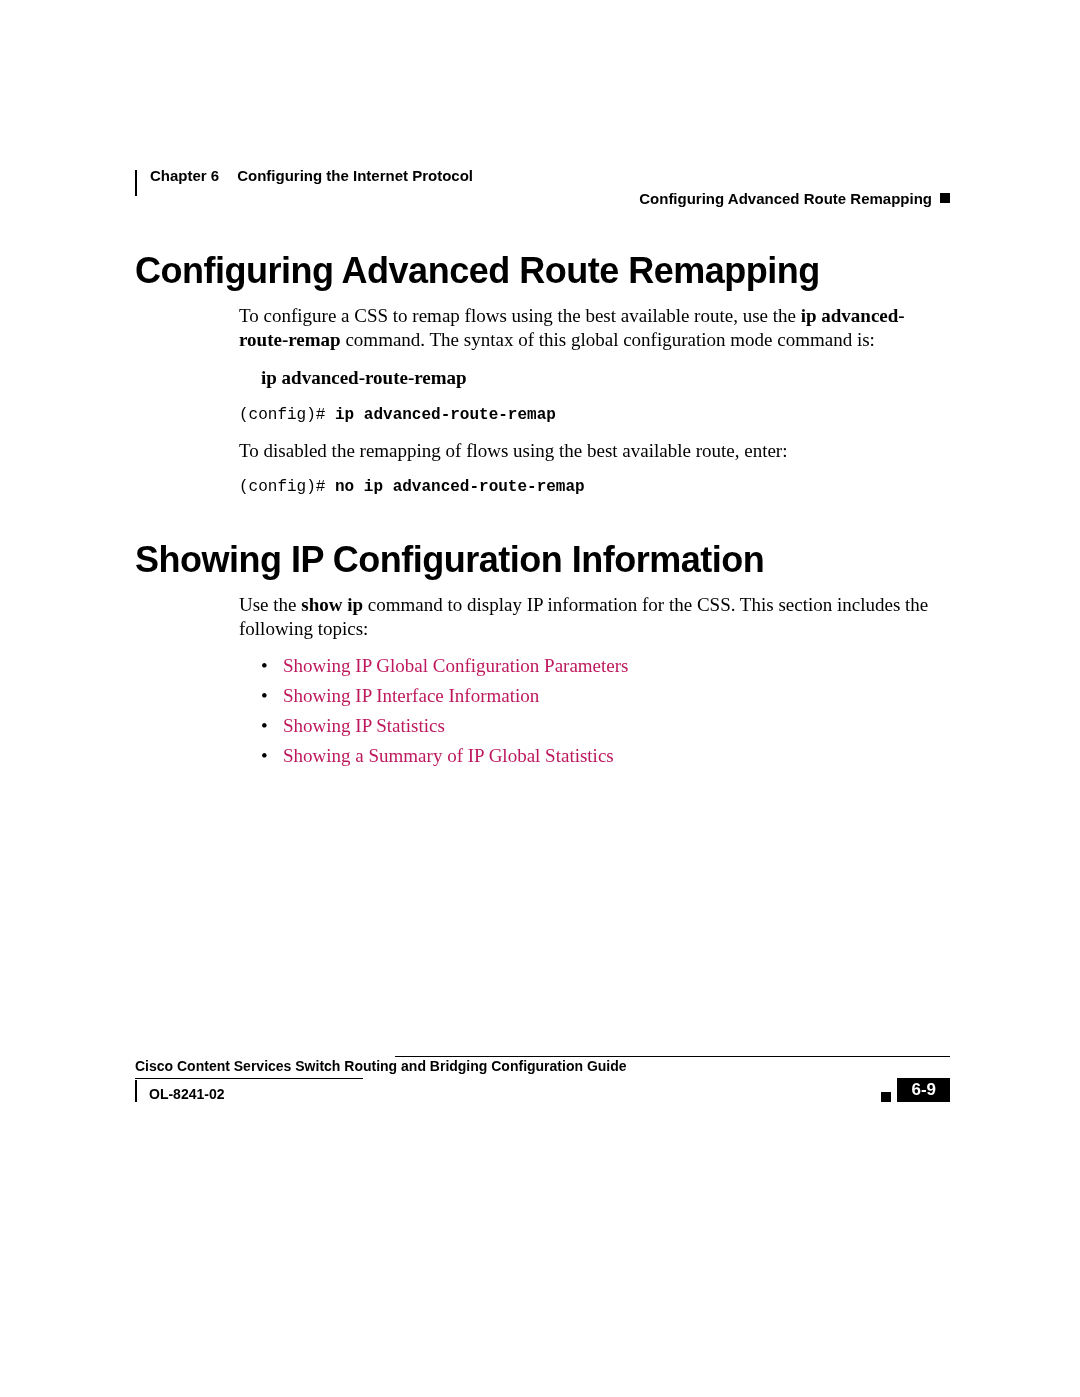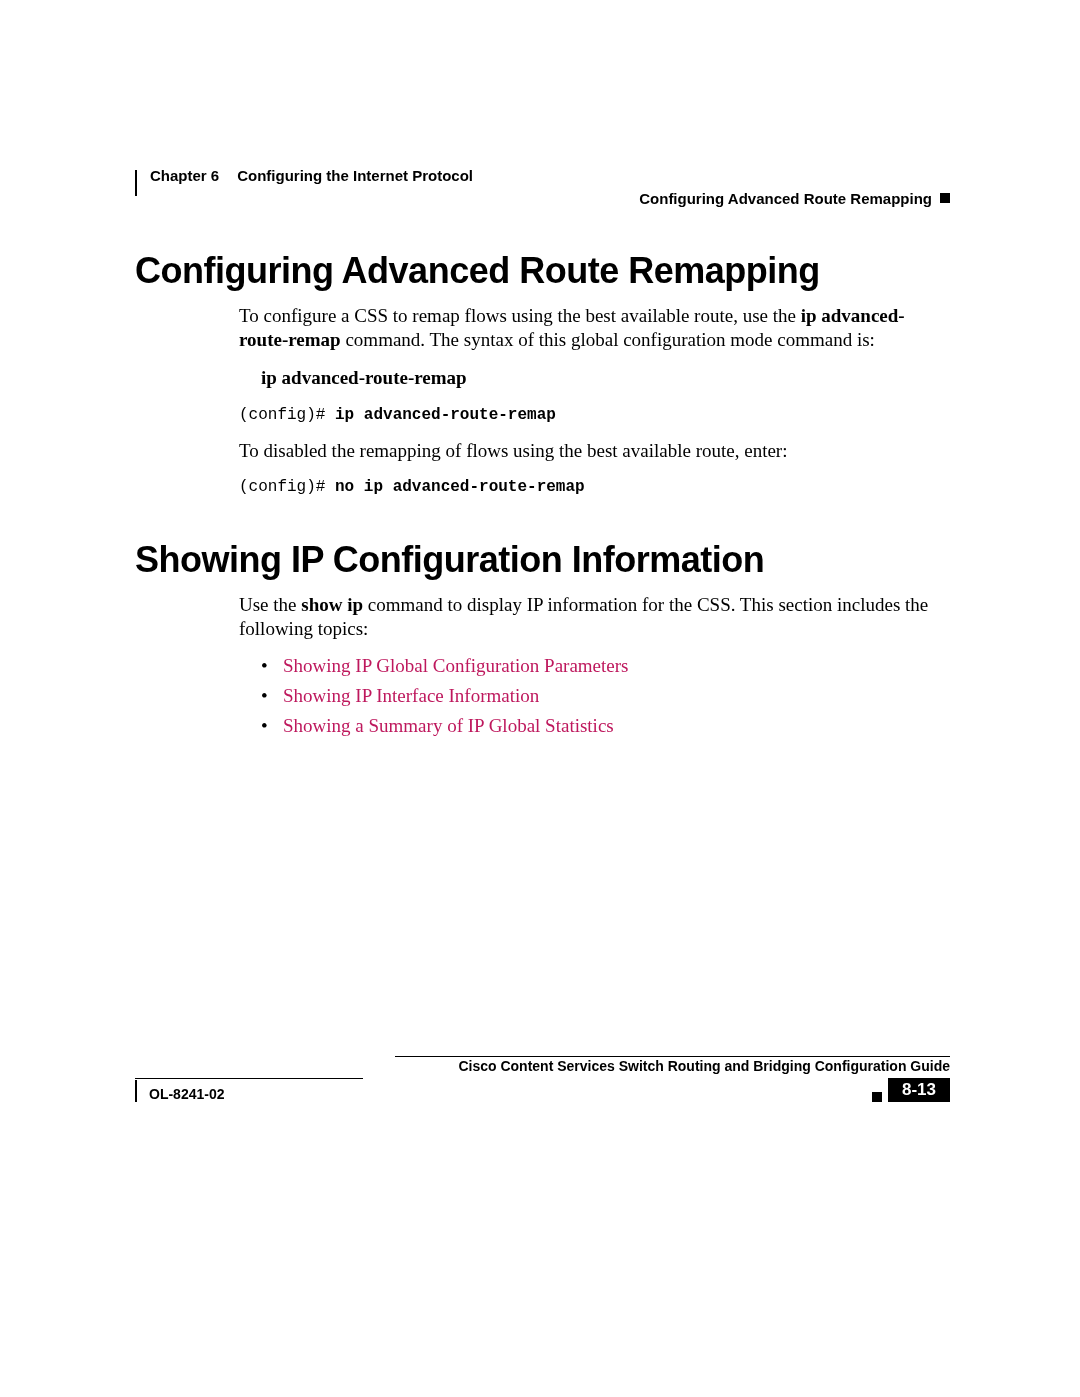--- a/index.html
+++ b/index.html
@@ -121,21 +121,21 @@
   .footer {
     position: absolute;
     left: 135px;
     right: 130px;
     bottom: 295px;
   }
   .footer-guide {
     font-family: Arial, Helvetica, sans-serif;
     font-weight: bold;
     font-size: 14px;
-    text-align: right;
+    text-align: left;
     margin: 0 0 3px 0;
   }
   .footer-row {
     display: flex;
     align-items: flex-end;
   }
   .footer-left-line {
     width: 2px;
     height: 22px;
     background: #000;
@@ -212,32 +212,33 @@
 
     <h1 class="section-title">Showing IP Configuration Information</h1>
 
     <div class="body-indent">
       <p>
         <span>Use the </span><span class="b">show ip</span><span> command to display IP information for the CSS. This section includes the following topics:</span>
       </p>
       <ul class="link-list">
         <li><a href="#">Showing IP Global Configuration Parameters</a></li>
         <li><a href="#">Showing IP Interface Information</a></li>
+        <li><a href="#">Showing IP Statistics</a></li>
         <li><a href="#">Showing a Summary of IP Global Statistics</a></li>
       </ul>
     </div>
 
   </div>
 
   <div class="footer">
     <div class="footer-top-rule"></div>
     <p class="footer-guide">Cisco Content Services Switch Routing and Bridging Configuration Guide</p>
     <div class="footer-row">
       <div class="footer-left-line"></div>
       <div class="footer-doc">OL-8241-02</div>
       <div class="footer-rule"></div>
       <div class="footer-sq"></div>
-      <div class="footer-page">8-13</div>
+      <div class="footer-page">6-9</div>
     </div>
     <div class="footer-top-rule2"></div>
   </div>
 
 </div>
 
 </body></html>

